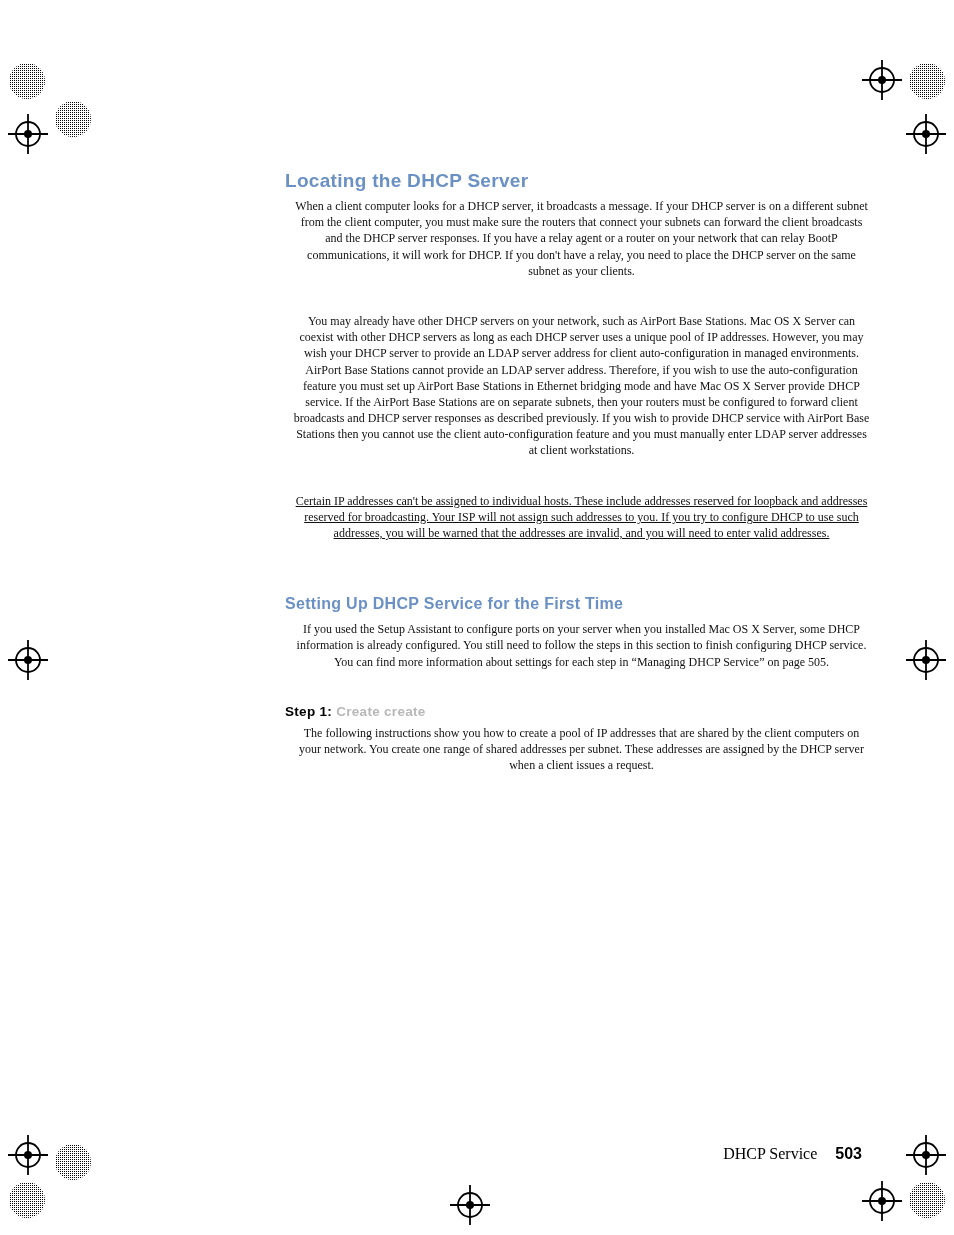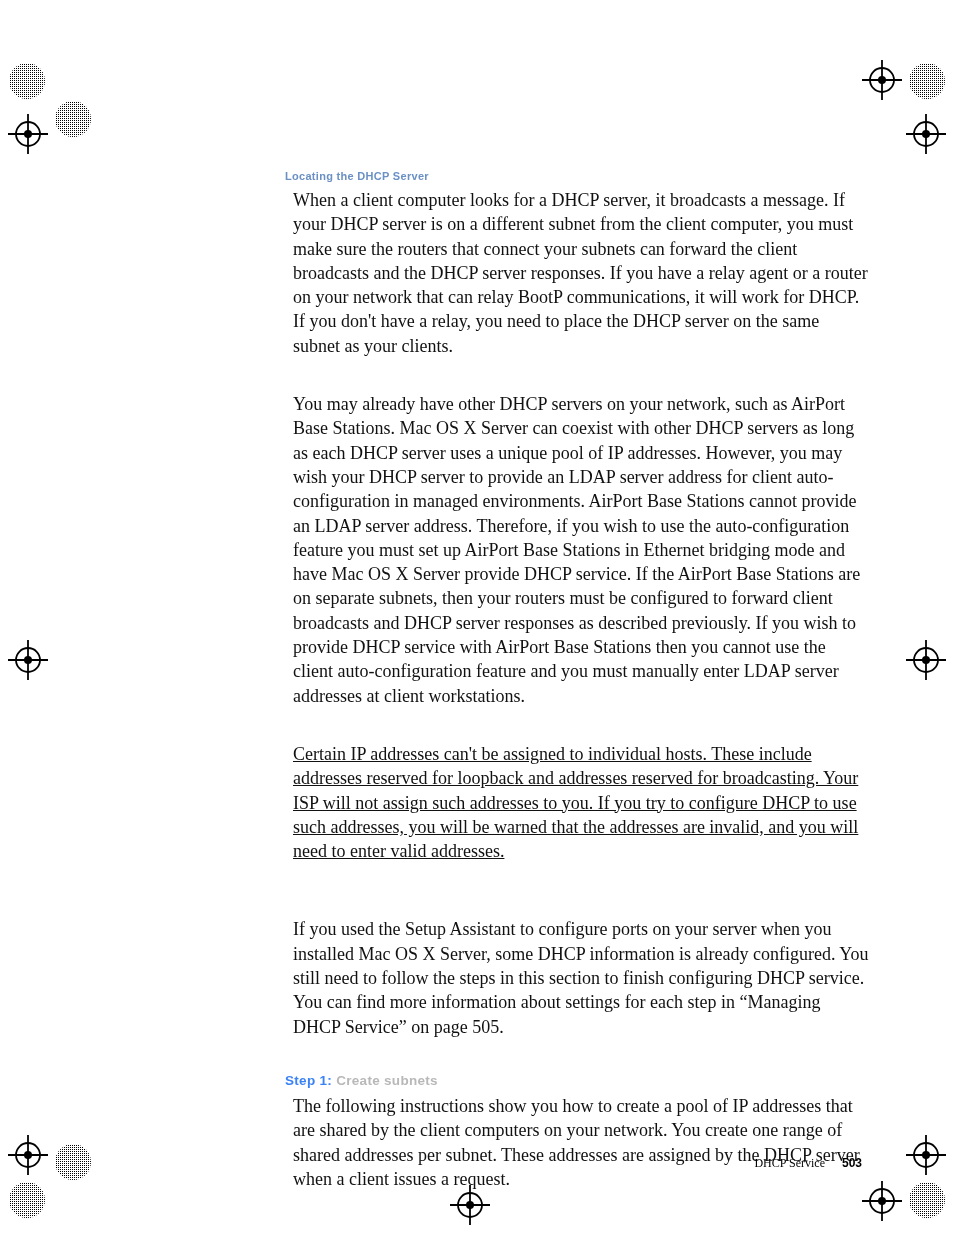--- a/index.html
+++ b/index.html
@@ -14,55 +14,56 @@
   }
   .page {
     position: absolute;
     left: 285px;
     top: 170px;
     width: 585px;
   }
   .sub-heading {
     font-family: "Arial Black", Arial, Helvetica, sans-serif;
     font-weight: 900;
-    font-size: 11px;
+    font-size: 19px;
     color: #6a90c4;
     letter-spacing: 0.3px;
     margin: 0 0 6px 0;
   }
   .section-heading {
     font-family: "Arial Black", Arial, Helvetica, sans-serif;
     font-weight: 900;
     font-size: 16px;
     color: #6a90c4;
     letter-spacing: 0.3px;
     margin: 0 0 8px 0;
   }
   .step-heading {
     font-family: "Arial Black", Arial, Helvetica, sans-serif;
     font-weight: 900;
     font-size: 13.5px;
     letter-spacing: 0.3px;
     margin: 0 0 6px 0;
   }
-  .step-heading .step-label { color: #3b82f6; }
+  .step-heading .step-label { color: #000000; }
   .step-heading .step-title { color: #b8b8b8; }
   .body-text {
-    font-size: 18px;
+    font-size: 12px;
     line-height: 1.35;
     margin: 0 0 22px 8px;
     color: #111;
+    text-align: center;
   }
   .body-text.last-in-group { margin-bottom: 34px; }
   .body-text.before-section { margin-bottom: 54px; text-decoration: underline; }
   .footer {
     position: absolute;
     right: 92px;
-    bottom: 64px;
-    font-size: 12px;
+    bottom: 72px;
+    font-size: 16px;
   }
   .footer .chapter {
     font-family: Garamond, "Times New Roman", Times, serif;
     color: #000;
   }
   .footer .pagenum {
     font-family: "Arial Black", Arial, Helvetica, sans-serif;
     font-weight: 900;
     margin-left: 14px;
   }
@@ -76,24 +77,25 @@
 
 <div class="page">
 
   <h3 class="sub-heading">Locating the DHCP Server</h3>
   <p class="body-text last-in-group">When a client computer looks for a DHCP server, it broadcasts a message. If your DHCP server is on a different subnet from the client computer, you must make sure the routers that connect your subnets can forward the client broadcasts and the DHCP server responses. If you have a relay agent or a router on your network that can relay BootP communications, it will work for DHCP. If you don't have a relay, you need to place the DHCP server on the same subnet as your clients.</p>
 
   <p class="body-text last-in-group">You may already have other DHCP servers on your network, such as AirPort Base Stations. Mac OS X Server can coexist with other DHCP servers as long as each DHCP server uses a unique pool of IP addresses. However, you may wish your DHCP server to provide an LDAP server address for client auto-configuration in managed environments. AirPort Base Stations cannot provide an LDAP server address. Therefore, if you wish to use the auto-configuration feature you must set up AirPort Base Stations in Ethernet bridging mode and have Mac OS X Server provide DHCP service. If the AirPort Base Stations are on separate subnets, then your routers must be configured to forward client broadcasts and DHCP server responses as described previously. If you wish to provide DHCP service with AirPort Base Stations then you cannot use the client auto-configuration feature and you must manually enter LDAP server addresses at client workstations.</p>
 
   <p class="body-text before-section">Certain IP addresses can't be assigned to individual hosts. These include addresses reserved for loopback and addresses reserved for broadcasting. Your ISP will not assign such addresses to you. If you try to configure DHCP to use such addresses, you will be warned that the addresses are invalid, and you will need to enter valid addresses.</p>
 
+  <h2 class="section-heading">Setting Up DHCP Service for the First Time</h2>
   <p class="body-text last-in-group">If you used the Setup Assistant to configure ports on your server when you installed Mac OS X Server, some DHCP information is already configured. You still need to follow the steps in this section to finish configuring DHCP service. You can find more information about settings for each step in “Managing DHCP Service” on page 505.</p>
 
   <h3 class="step-heading">
-    <span class="step-label">Step 1: </span><span class="step-title">Create subnets</span>
+    <span class="step-label">Step 1: </span><span class="step-title">Create create</span>
   </h3>
   <p class="body-text">The following instructions show you how to create a pool of IP addresses that are shared by the client computers on your network. You create one range of shared addresses per subnet. These addresses are assigned by the DHCP server when a client issues a request.</p>
 
 </div>
 
 <div class="footer">
   <span class="chapter">DHCP Service</span>
   <span class="pagenum">503</span>
 </div>
 

